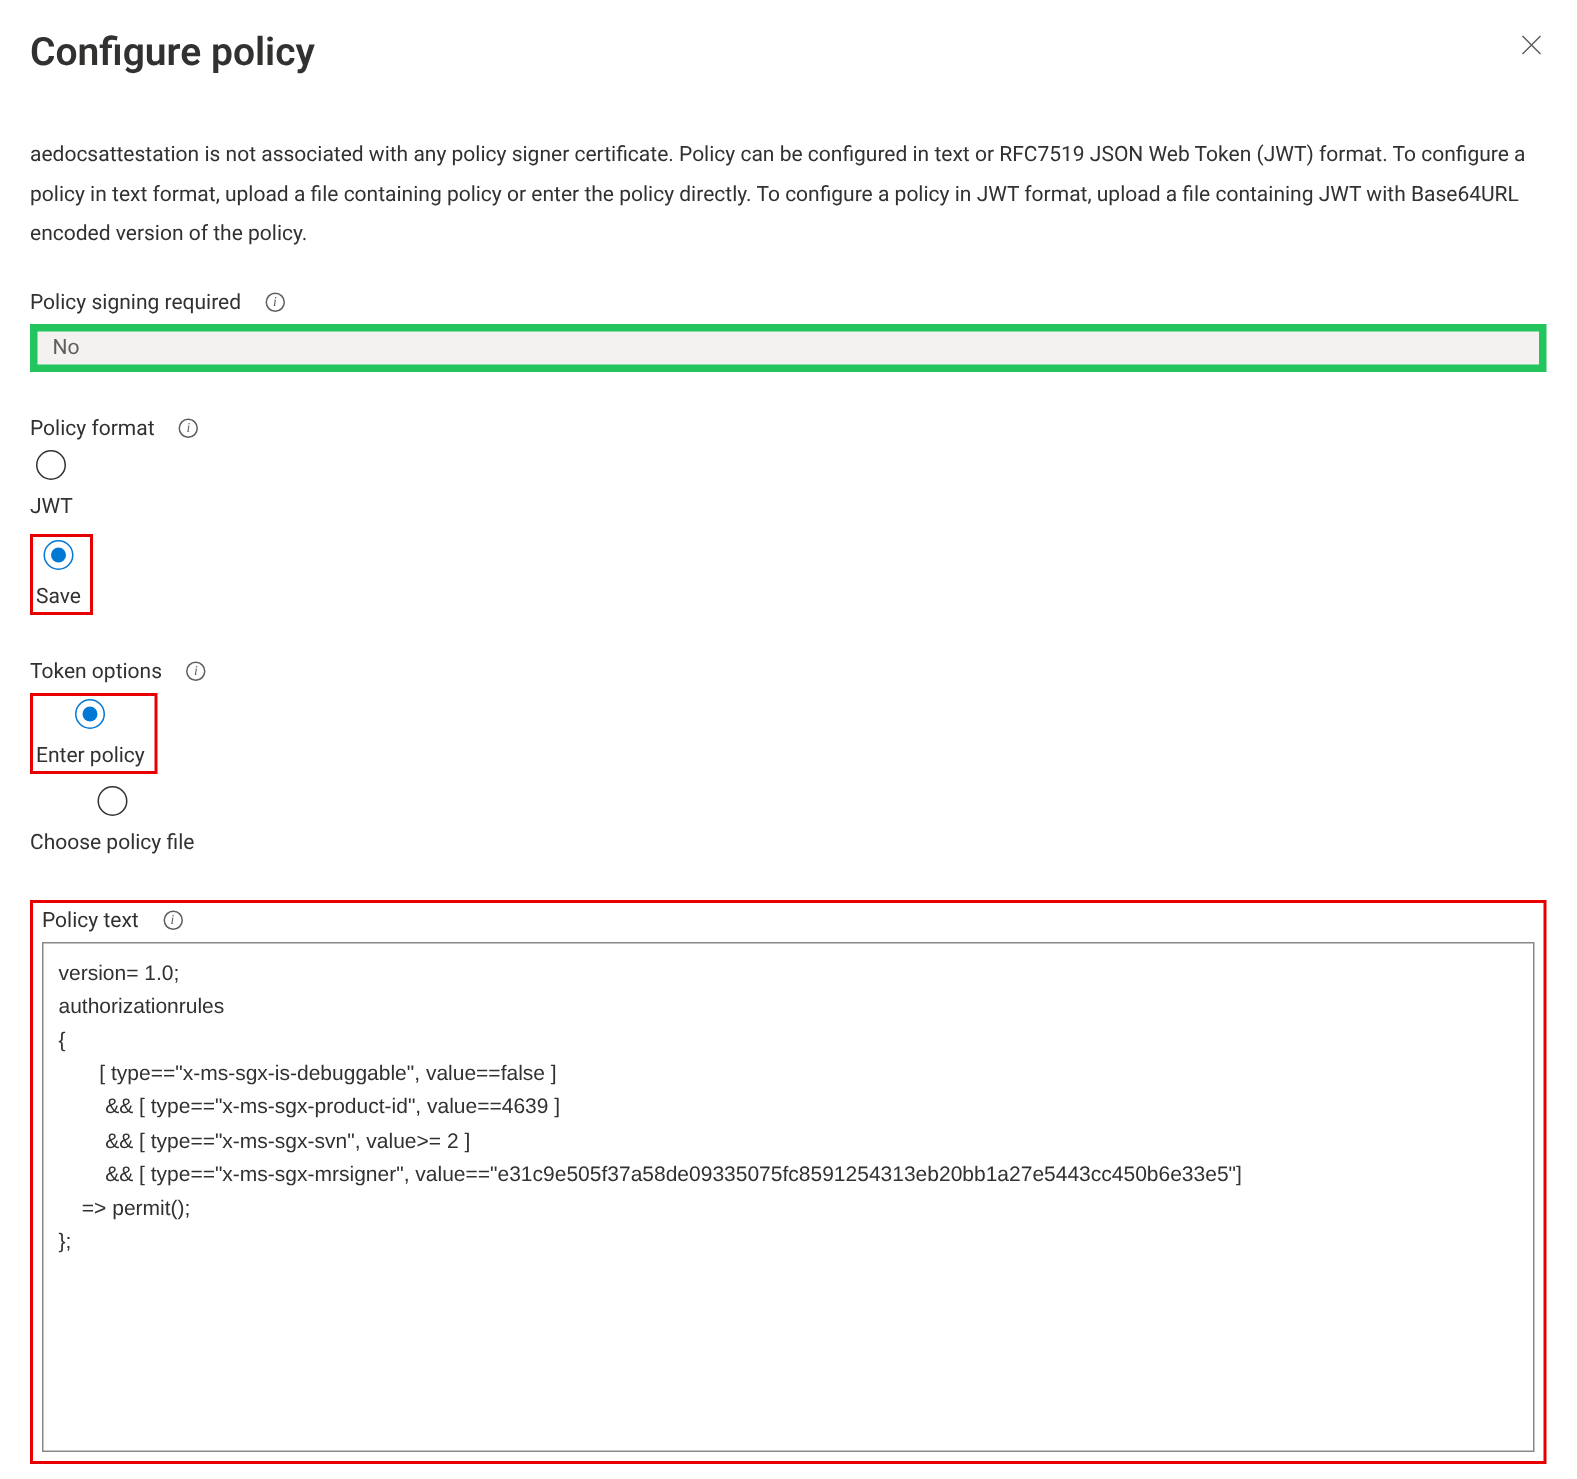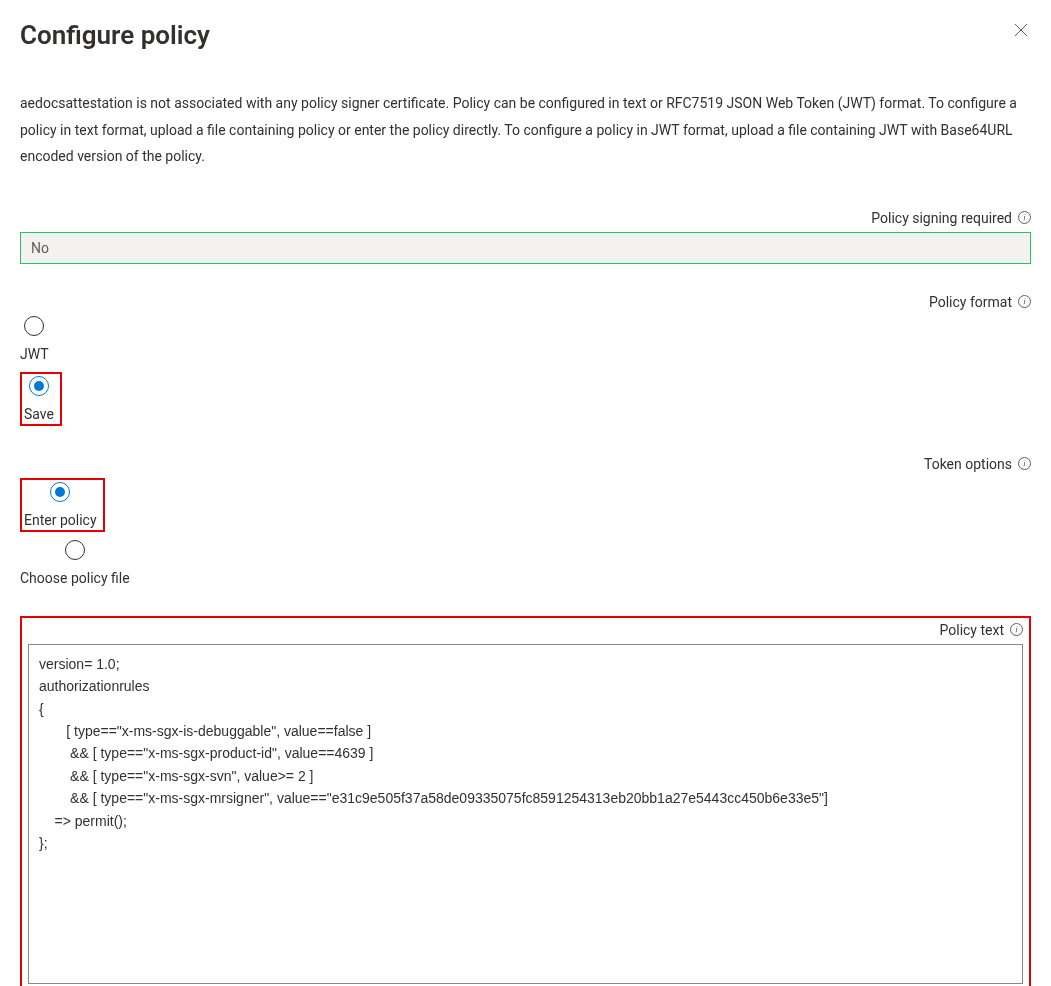--- a/index.html
+++ b/index.html
@@ -28,52 +28,51 @@
       cursor: pointer;
       display: flex;
       align-items: center;
       justify-content: center;
       color: #605e5c;
       font-size: 18px;
     }
     .desc {
       color: #323130;
       line-height: 1.9;
-      margin-bottom: 40px;
+      margin-bottom: 24px;
       font-size: 14px;
     }
     .field-block { margin-bottom: 30px; }
     .field-label {
       font-size: 14px;
       color: #323130;
       margin-bottom: 6px;
       display: flex;
       align-items: center;
-      gap: 6px;
-      justify-content: flex-end;
+      gap: 16px;
     }
     .info-icon {
       display: inline-flex;
       align-items: center;
       justify-content: center;
       width: 13px;
       height: 13px;
       border: 1px solid #605e5c;
       border-radius: 50%;
       font-size: 9px;
       font-style: italic;
       font-family: Georgia, serif;
       color: #605e5c;
       line-height: 1;
       cursor: default;
     }
     .text-input {
       width: 100%;
       height: 32px;
-      border: 1px solid #22c55e;
+      border: 5px solid #22c55e;
       padding: 0 10px;
       font-family: inherit;
       font-size: 14px;
       color: #323130;
       background: #f3f2f1;
     }
     .text-input:disabled { color: #605e5c; }
     .radio-row {
       display: flex;
       align-items: center;

